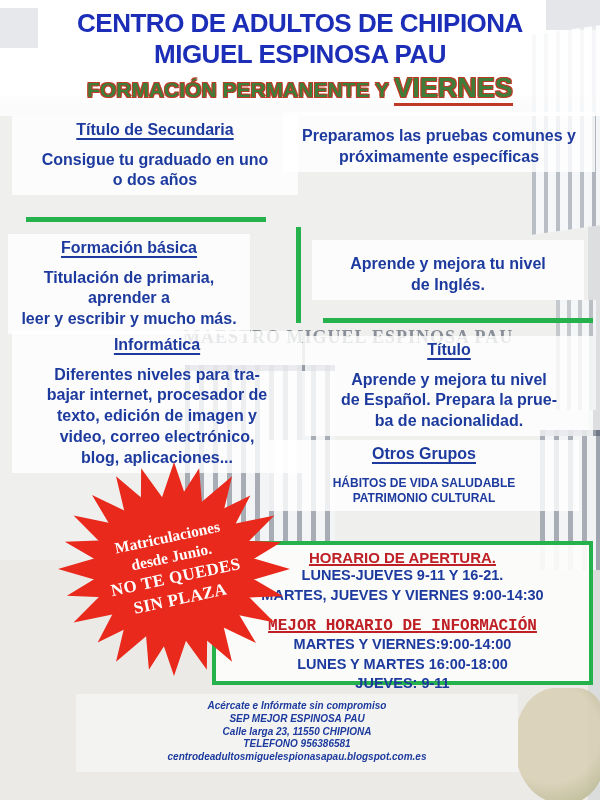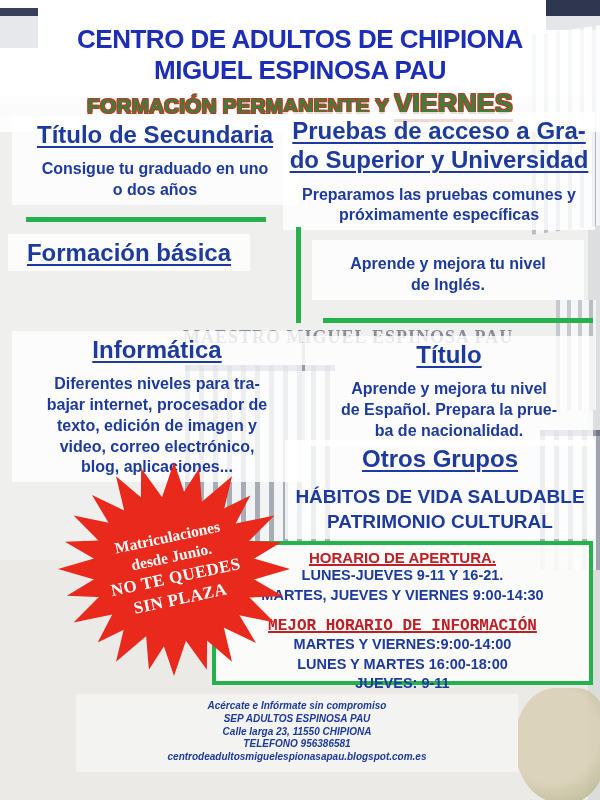--- a/index.html
+++ b/index.html
@@ -28,44 +28,44 @@
   .win-center{left:185px;top:365px;width:150px;height:180px;}
   .win-right-mid{left:540px;top:430px;width:60px;height:140px;}
   .win-right-low{left:556px;top:300px;width:40px;height:110px;
     background:repeating-linear-gradient(90deg, rgba(120,130,148,.35) 0 4px, rgba(245,247,249,.85) 4px 11px);}
   .foliage{left:515px;top:688px;width:90px;height:115px;border-radius:45% 30% 40% 50%;
     background:radial-gradient(circle at 40% 40%, #d9cfb4 0 55%, #c9c3a2 70%, #a8ad7e 100%);opacity:.85;}
   .building-sign{left:183px;top:327px;width:240px;z-index:1;
     font-family:"Liberation Serif", serif;font-weight:bold;font-size:18px;
     color:rgba(118,124,136,.85);letter-spacing:1px;white-space:nowrap;}
   
-  .header{position:absolute;left:0;top:16px;width:600px;z-index:2;text-align:center;
+  .header{position:absolute;left:0;top:0;width:600px;z-index:2;text-align:center;
     background:rgba(255,255,255,.88);padding:8px 0 10px;}
   .title{color:var(--title-blue,#1c2eb8);font-size:26px;line-height:1.2;letter-spacing:-.5px;}
   .subtitle{margin-top:4px;}
   .subtitle-text{color:var(--subtitle-green,#3f7d3a);font-size:21px;
     text-shadow:-1px -1px 0 var(--subtitle-outline-red,#bf3a26),1px -1px 0 var(--subtitle-outline-red,#bf3a26),
     -1px 1px 0 var(--subtitle-outline-red,#bf3a26),1px 1px 0 var(--subtitle-outline-red,#bf3a26);}
   .subtitle-highlight{display:inline-block;color:var(--subtitle-green,#3f7d3a);font-size:27px;
     border-bottom:3px solid var(--subtitle-outline-red,#bf3a26);line-height:1.05;
     text-shadow:-1px -1px 0 var(--subtitle-outline-red,#bf3a26),1px -1px 0 var(--subtitle-outline-red,#bf3a26),
     -1px 1px 0 var(--subtitle-outline-red,#bf3a26),1px 1px 0 var(--subtitle-outline-red,#bf3a26);}
   
   .section{position:absolute;z-index:2;text-align:center;background:rgba(255,255,255,.8);padding:4px 2px;}
-  .section h2{color:var(--text-blue,#1d3a9e);font-size:24px;line-height:1.22;white-space:pre-line;
+  .section h2{color:var(--text-blue,#1d3a9e);font-size:16px;line-height:1.22;white-space:pre-line;
     text-decoration:underline;text-decoration-thickness:2px;text-underline-offset:3px;font-weight:bold;}
   .section p{color:var(--text-blue,#1d3a9e);font-size:16px;line-height:1.3;margin-top:10px;white-space:pre-line;}
   .sec-secundaria{left:12px;top:116px;width:286px;}
   .sec-acceso{left:283px;top:112px;width:312px;}
   .sec-formacion{left:8px;top:234px;width:242px;}
   .sec-ingles{left:312px;top:240px;width:272px;}
   .sec-informatica{left:12px;top:331px;width:290px;}
   .sec-espanol{left:305px;top:336px;width:288px;}
-  .sec-otros{left:285px;top:440px;width:310px;}
-  .sec-otros p{font-size:19px;margin-top:12px;}
+  .sec-otros{left:269px;top:440px;width:310px;}
+  .sec-otros p{font-size:12px;margin-top:12px;}
   
   .divider{position:absolute;background:var(--line-green,#25b14c);z-index:3;}
   .div-left{left:26px;top:217px;width:240px;height:5px;}
   .div-vert{left:296px;top:227px;width:5px;height:96px;}
   .div-right{left:323px;top:318px;width:270px;height:5px;}
   
   .schedule{position:absolute;left:212px;top:541px;width:381px;height:144px;z-index:3;
     border:4px solid var(--line-green,#25b14c);background:rgba(252,252,250,.94);
     text-align:center;padding-top:4px;}
   .schedule .red-title{color:var(--accent-red,#bf2026);font-size:15px;
@@ -111,27 +111,27 @@
     <span class="subtitle-highlight">VIERNES</span>
   </div>
 </div>
 
 <div class="section sec-secundaria">
   <h2>Título de Secundaria</h2>
   <p>Consigue tu graduado en uno
 o dos años</p>
 </div>
 <div class="section sec-acceso">
-  <h2>Pruebas de acceso a Gra-
-do Superior y Universidad</h2>
   <p>Preparamos las pruebas comunes y
 próximamente específicas</p>
 </div>
 <div class="section sec-formacion">
   <h2>Formación básica</h2>
+  <p>Titulación de primaria, aprender a
+leer y escribir y mucho más.</p>
 </div>
 <div class="section sec-ingles">
   <p>Aprende y mejora tu nivel
 de Inglés.</p>
 </div>
 <div class="section sec-informatica">
   <h2>Informática</h2>
   <p>Diferentes niveles para tra-
 bajar internet, procesador de
 texto, edición de imagen y
@@ -170,17 +170,17 @@
   <div class="star-text">
     <div>Matriculaciones</div>
     <div>desde Junio.</div>
     <div class="caps">NO TE QUEDES</div>
     <div class="caps">SIN PLAZA</div>
   </div>
 </div>
 
 <div class="footer">
   <div>Acércate e Infórmate sin compromiso</div>
-  <div>SEP ADULTOS ESPINOSA PAU</div>
+  <div>SEP MEJOR ESPINOSA PAU</div>
   <div>Calle larga 23, 11550 CHIPIONA</div>
   <div>TELEFONO 956386581</div>
   <div>centrodeadultosmiguelespionasapau.blogspot.com.es</div>
 </div>
 
 </body></html>

